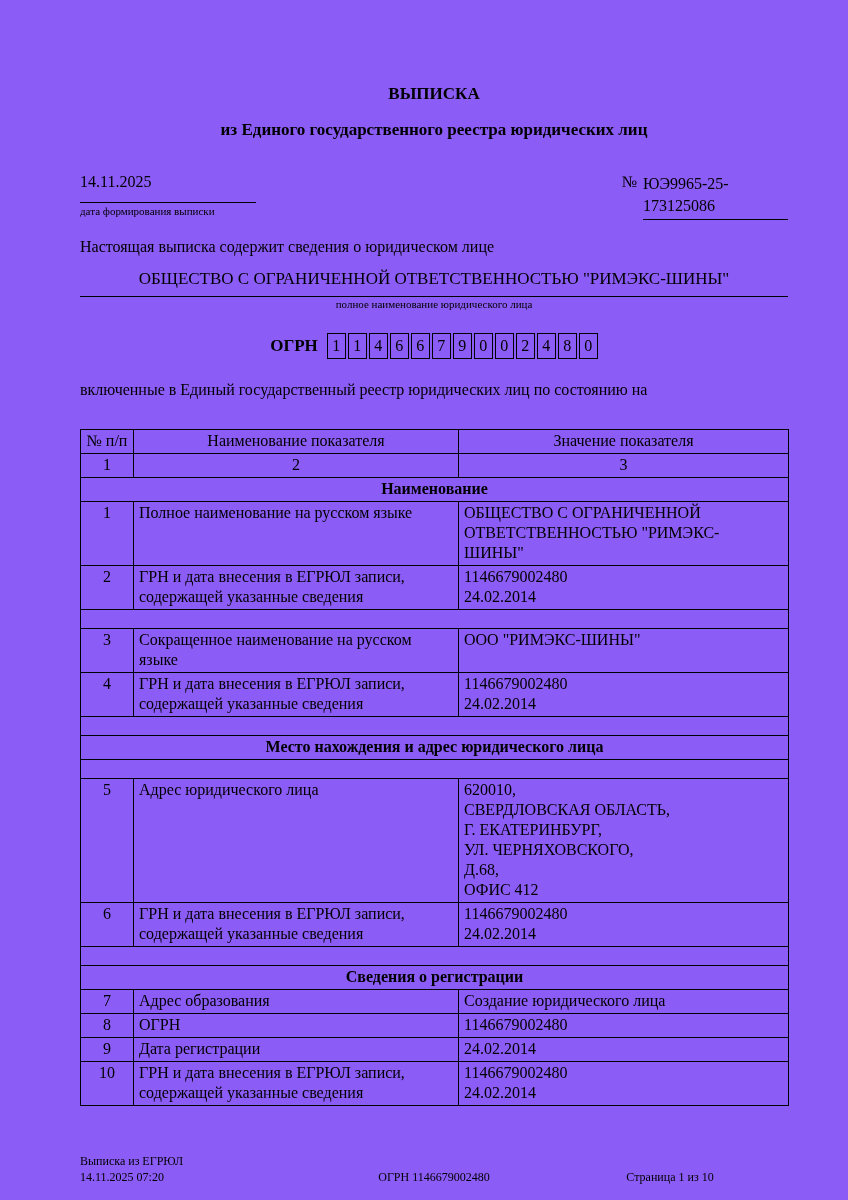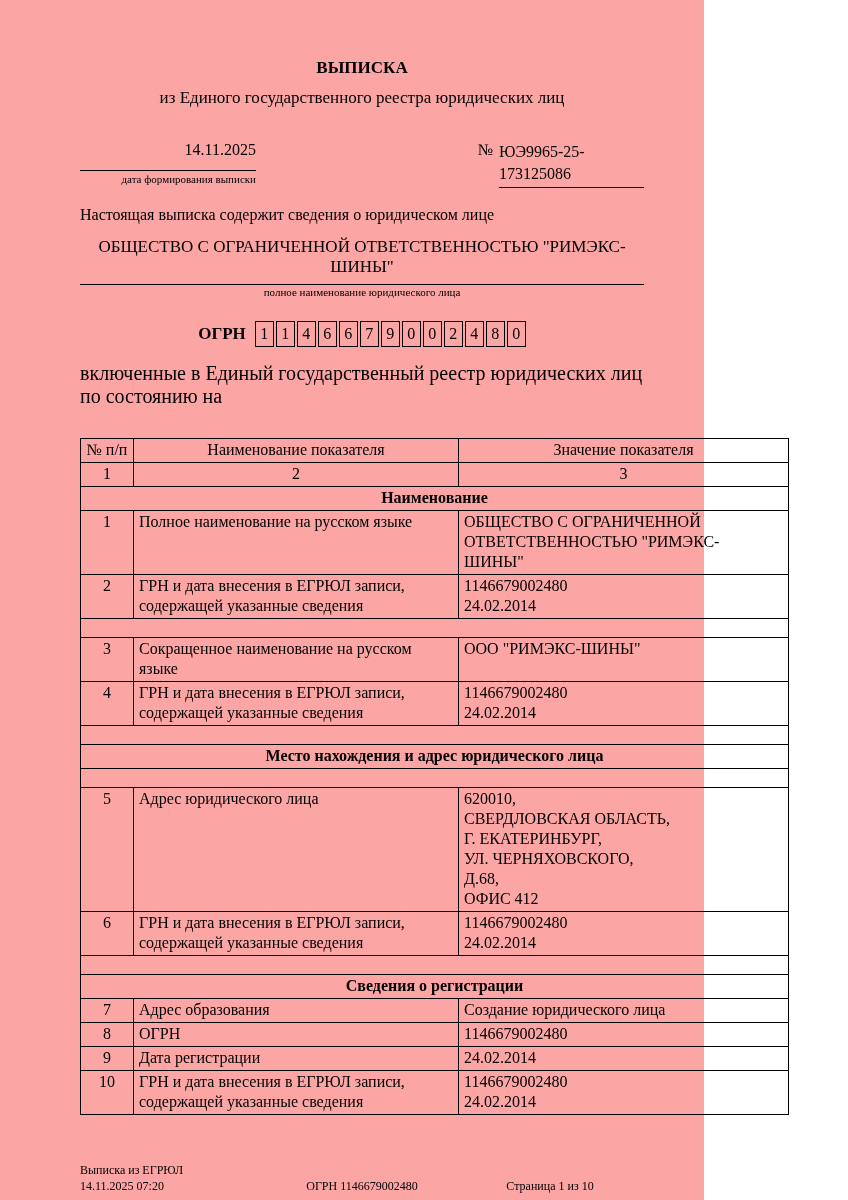--- a/index.html
+++ b/index.html
@@ -1,47 +1,47 @@
 <!DOCTYPE html>
 <html lang="ru"><head>
 <meta charset="utf-8">
 <style>
   html, body { margin:0; padding:0; background:#fff; }
   body {
     width:848px; height:1200px; overflow:hidden;
     font-family:"Liberation Serif", serif; color:#000;
   }
-  .page { box-sizing:border-box; width:704px; height:1200px;
-          padding:58px 60px 0 80px; position:relative; background:#fca5a5; }
+  .page { box-sizing:border-box; width:848px; height:1200px;
+          padding:84px 60px 0 80px; position:relative; background:#8b5cf6; }
 
   .doc-title   { font-size:17px; font-weight:bold; text-align:center; }
-  .doc-subtitle{ font-size:17px; font-weight:normal; text-align:center; margin-top:10px; }
+  .doc-subtitle{ font-size:17px; font-weight:bold; text-align:center; margin-top:16px; }
 
   .meta-row { display:flex; justify-content:space-between; margin-top:33px; }
-  .date-block { width:176px; text-align:right; }
+  .date-block { width:176px; text-align:left; }
   .date-value { font-size:16px; padding-bottom:11px; border-bottom:1px solid #000; }
   .small-caption { font-size:11px; margin-top:2px; }
   .number-block { display:flex; align-items:flex-start; }
   .number-sign { font-size:16px; margin-right:6px; }
   .number-value { width:145px; font-size:16px; line-height:1.35;
                   border-bottom:1px solid #000; padding-bottom:3px; white-space:pre-line; }
 
   .intro { font-size:16px; margin-top:18px; }
 
   .company-name { font-size:17px; text-align:center; margin-top:13px;
                   padding-bottom:7px; border-bottom:1px solid #000; }
   .company-caption { font-size:11px; text-align:center; margin-top:1px; }
 
   .ogrn-row { display:flex; justify-content:center; align-items:center; margin-top:23px; }
   .ogrn-label { font-size:17px; font-weight:bold; margin-right:9px; }
   .ogrn-boxes { display:flex; gap:2px; }
   .ogrn-box { width:17px; height:24px; border:1px solid #000; font-size:16px;
               display:flex; align-items:center; justify-content:center; }
 
-  .included { font-size:20px; margin-top:15px; }
+  .included { font-size:16px; margin-top:22px; }
 
   .date-words { display:flex; align-items:flex-start; margin-top:12px; font-size:16px; }
   .dw-col { text-align:center; }
   .dw-line { display:block; border-bottom:1px solid #000; padding-bottom:2px; }
   .dw-day   { width:52px;  margin-left:3px; }
   .dw-month { width:138px; margin-left:12px; }
   .dw-year  { width:57px;  margin-left:6px; }
   .dw-suffix{ margin-left:7px; }
   .dw-caption { font-size:11px; margin-top:2px; }
 

